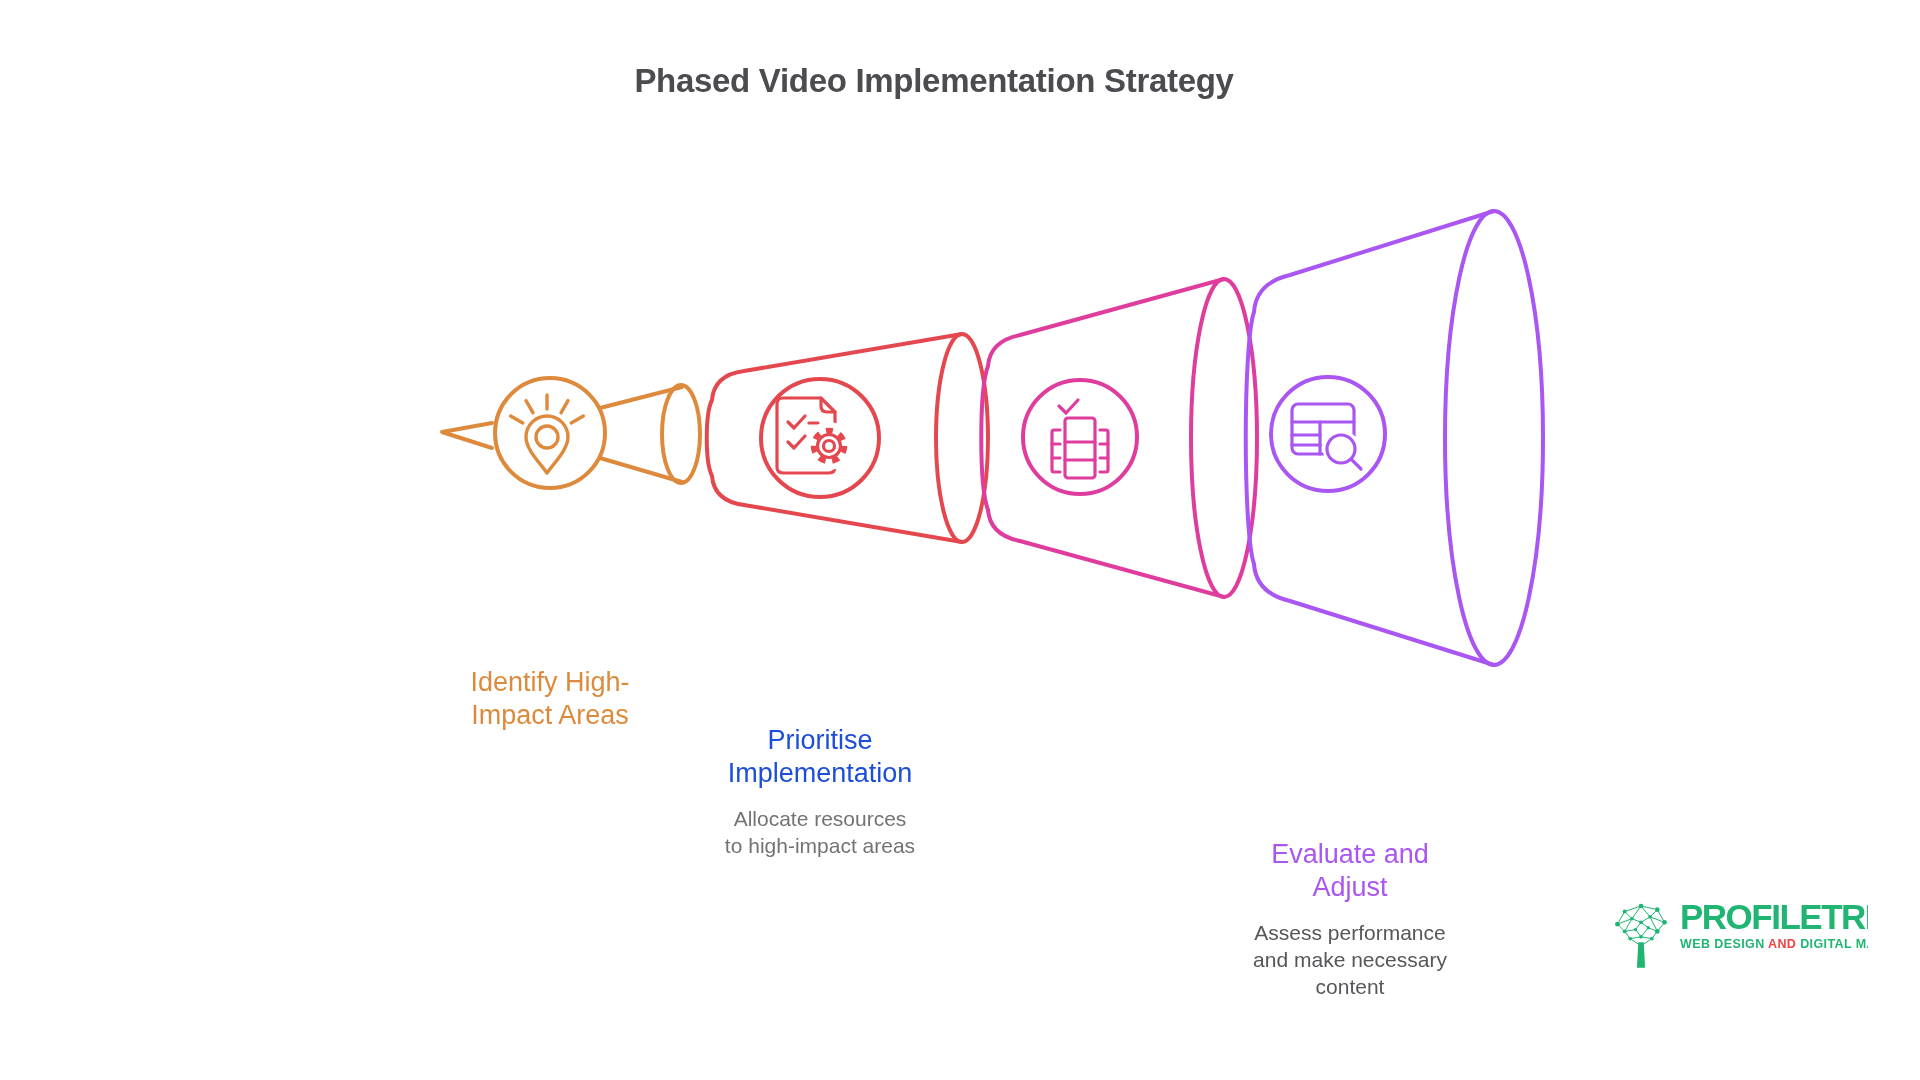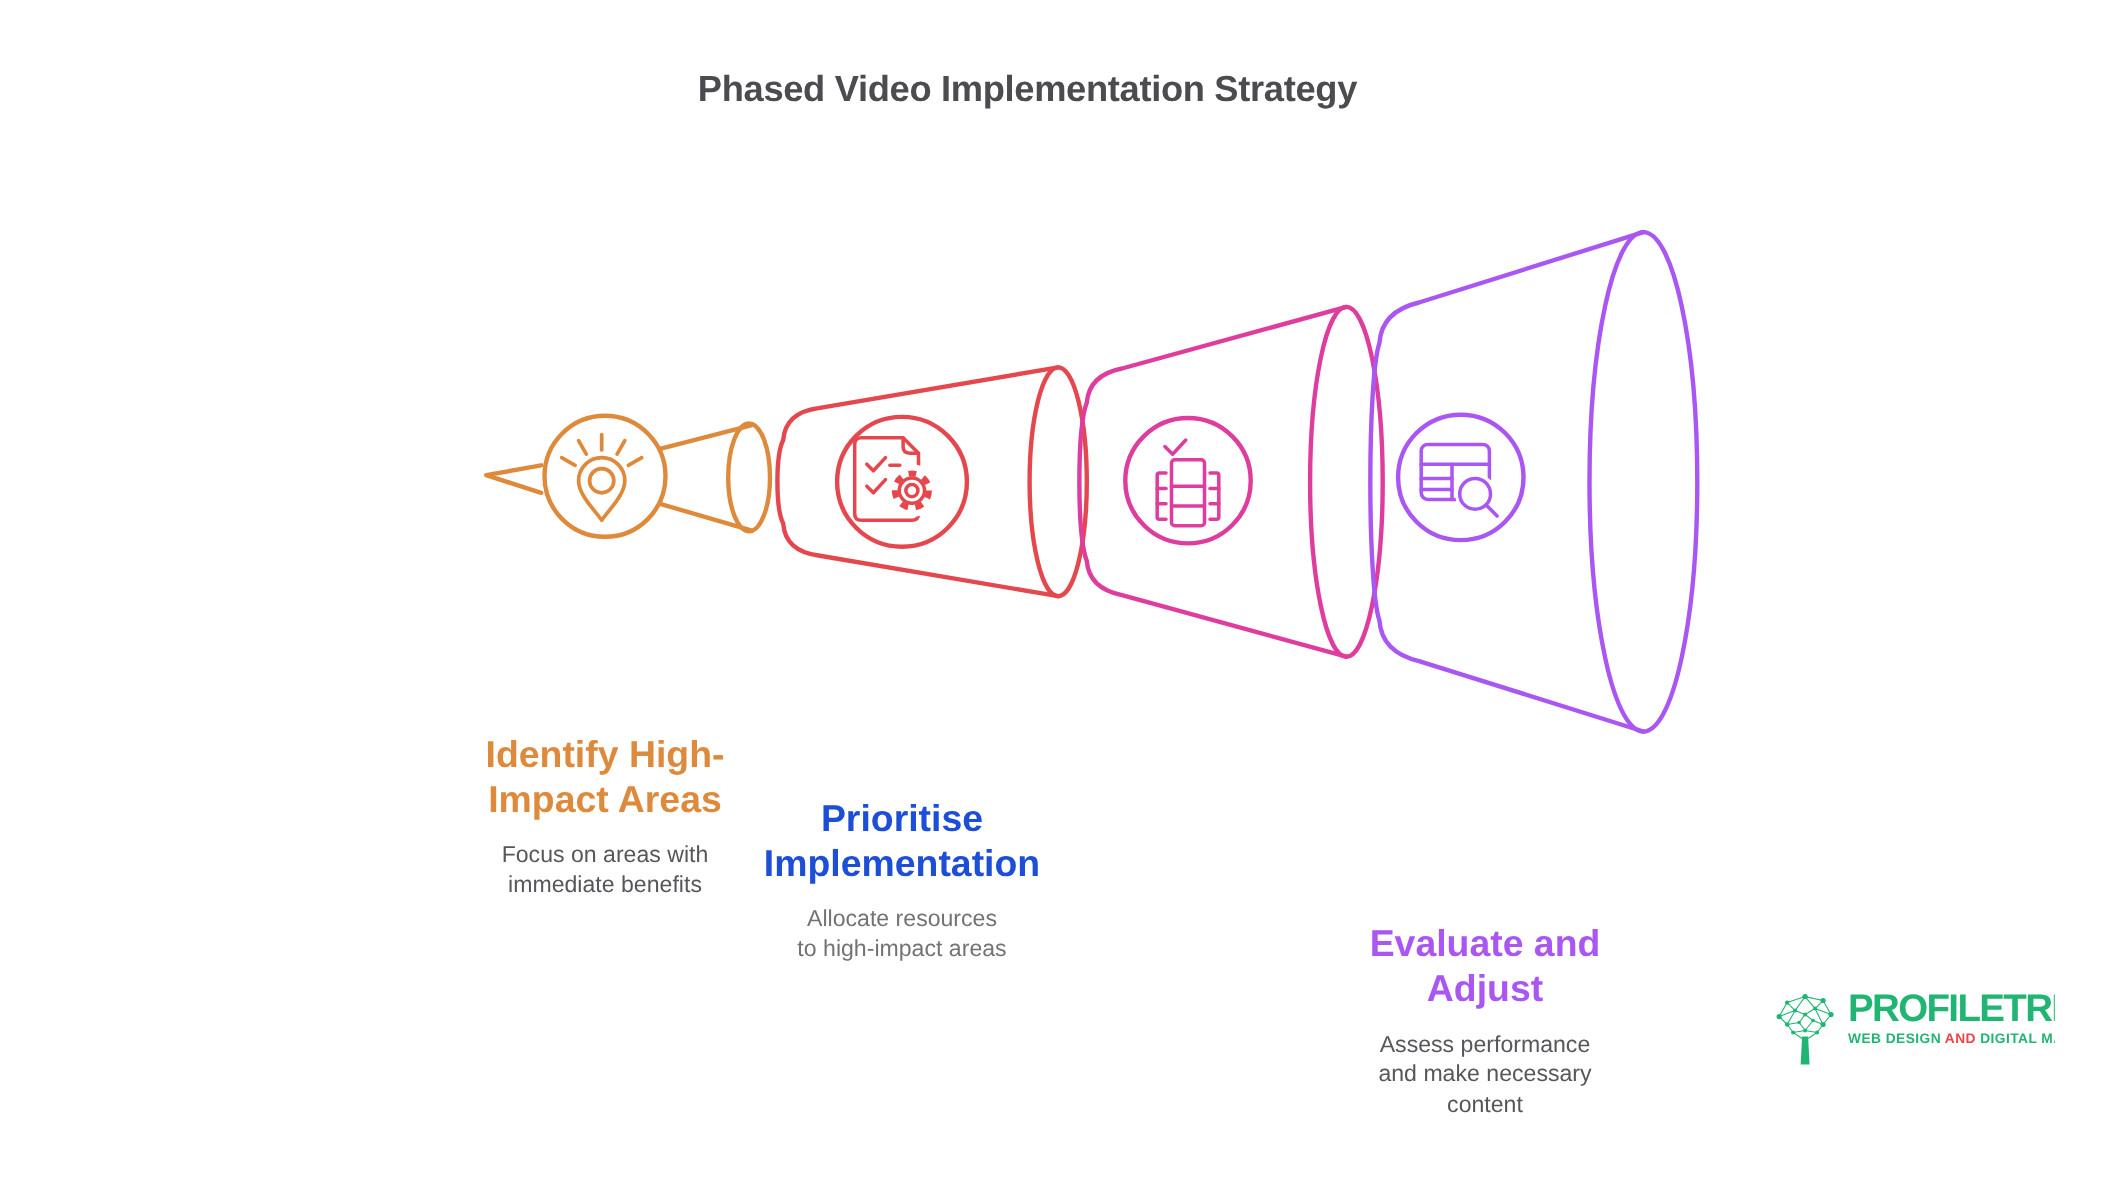--- a/index.html
+++ b/index.html
@@ -2,21 +2,21 @@
 <html><head>
 <meta charset="utf-8">
 <style>
   html,body{margin:0;padding:0;background:#fff;}
   .canvas{position:relative;width:1868px;height:1080px;background:#ffffff;overflow:hidden;
           font-family:"Liberation Sans", sans-serif;}
   .page-title{position:absolute;left:0;right:0;top:62px;text-align:center;
               font-size:33px;font-weight:700;letter-spacing:-0.3px;color:#4B4B50;}
   .funnel-svg{position:absolute;left:0;top:0;}
   .stage-block{position:absolute;width:340px;text-align:center;}
-  .stage-title{font-size:34px;font-weight:700;line-height:1.22;white-space:pre-line;}
+  .stage-title{font-size:27px;font-weight:400;line-height:1.22;white-space:pre-line;}
   .stage-desc{font-size:21px;font-weight:400;line-height:1.3;margin-top:15px;
               white-space:pre-line;color:#57575B;}
   .block-1{left:380px;top:666px;}
   .block-2{left:650px;top:724px;}
   .block-3{left:918px;top:781px;}
   .block-4{left:1180px;top:838px;}
   .logo{position:absolute;left:1612px;top:899px;display:flex;align-items:flex-start;}
   .logo-text{margin-left:10px;}
   .brand{font-size:35px;font-weight:800;letter-spacing:-1.5px;line-height:1.05;white-space:nowrap;}
   .brand-light{font-weight:700;}
@@ -95,22 +95,20 @@
         <circle cx="14" cy="14" r="19" fill="#ffffff" stroke="none"></circle>
         <circle cx="13" cy="13" r="14"></circle>
         <path d="M23 23 L 33 33"></path>
       </g>
     </g>
   </svg>
 
   <div class="stage-block block-1">
     <div class="stage-title" style="color: rgb(222, 138, 60);">Identify High-
 Impact Areas</div>
-    <div class="stage-desc" style="color: rgb(87, 87, 91);">Focus on areas with
-immediate benefits</div>
   </div>
   <div class="stage-block block-2">
     <div class="stage-title" style="color: #1d4ed8;">Prioritise
 Implementation</div>
     <div class="stage-desc" style="color: #737373;">Allocate resources
 to high-impact areas</div>
   </div>
   <div class="stage-block block-3">
   </div>
   <div class="stage-block block-4">

